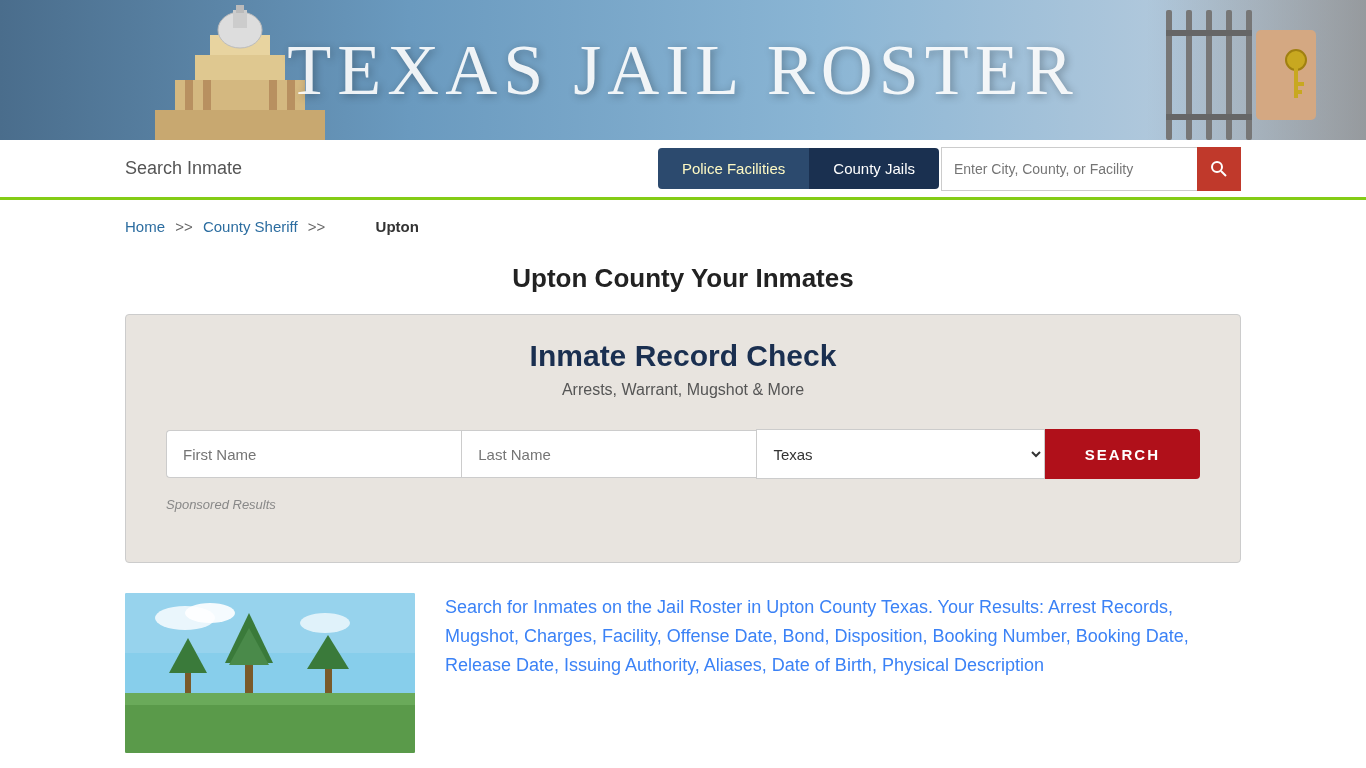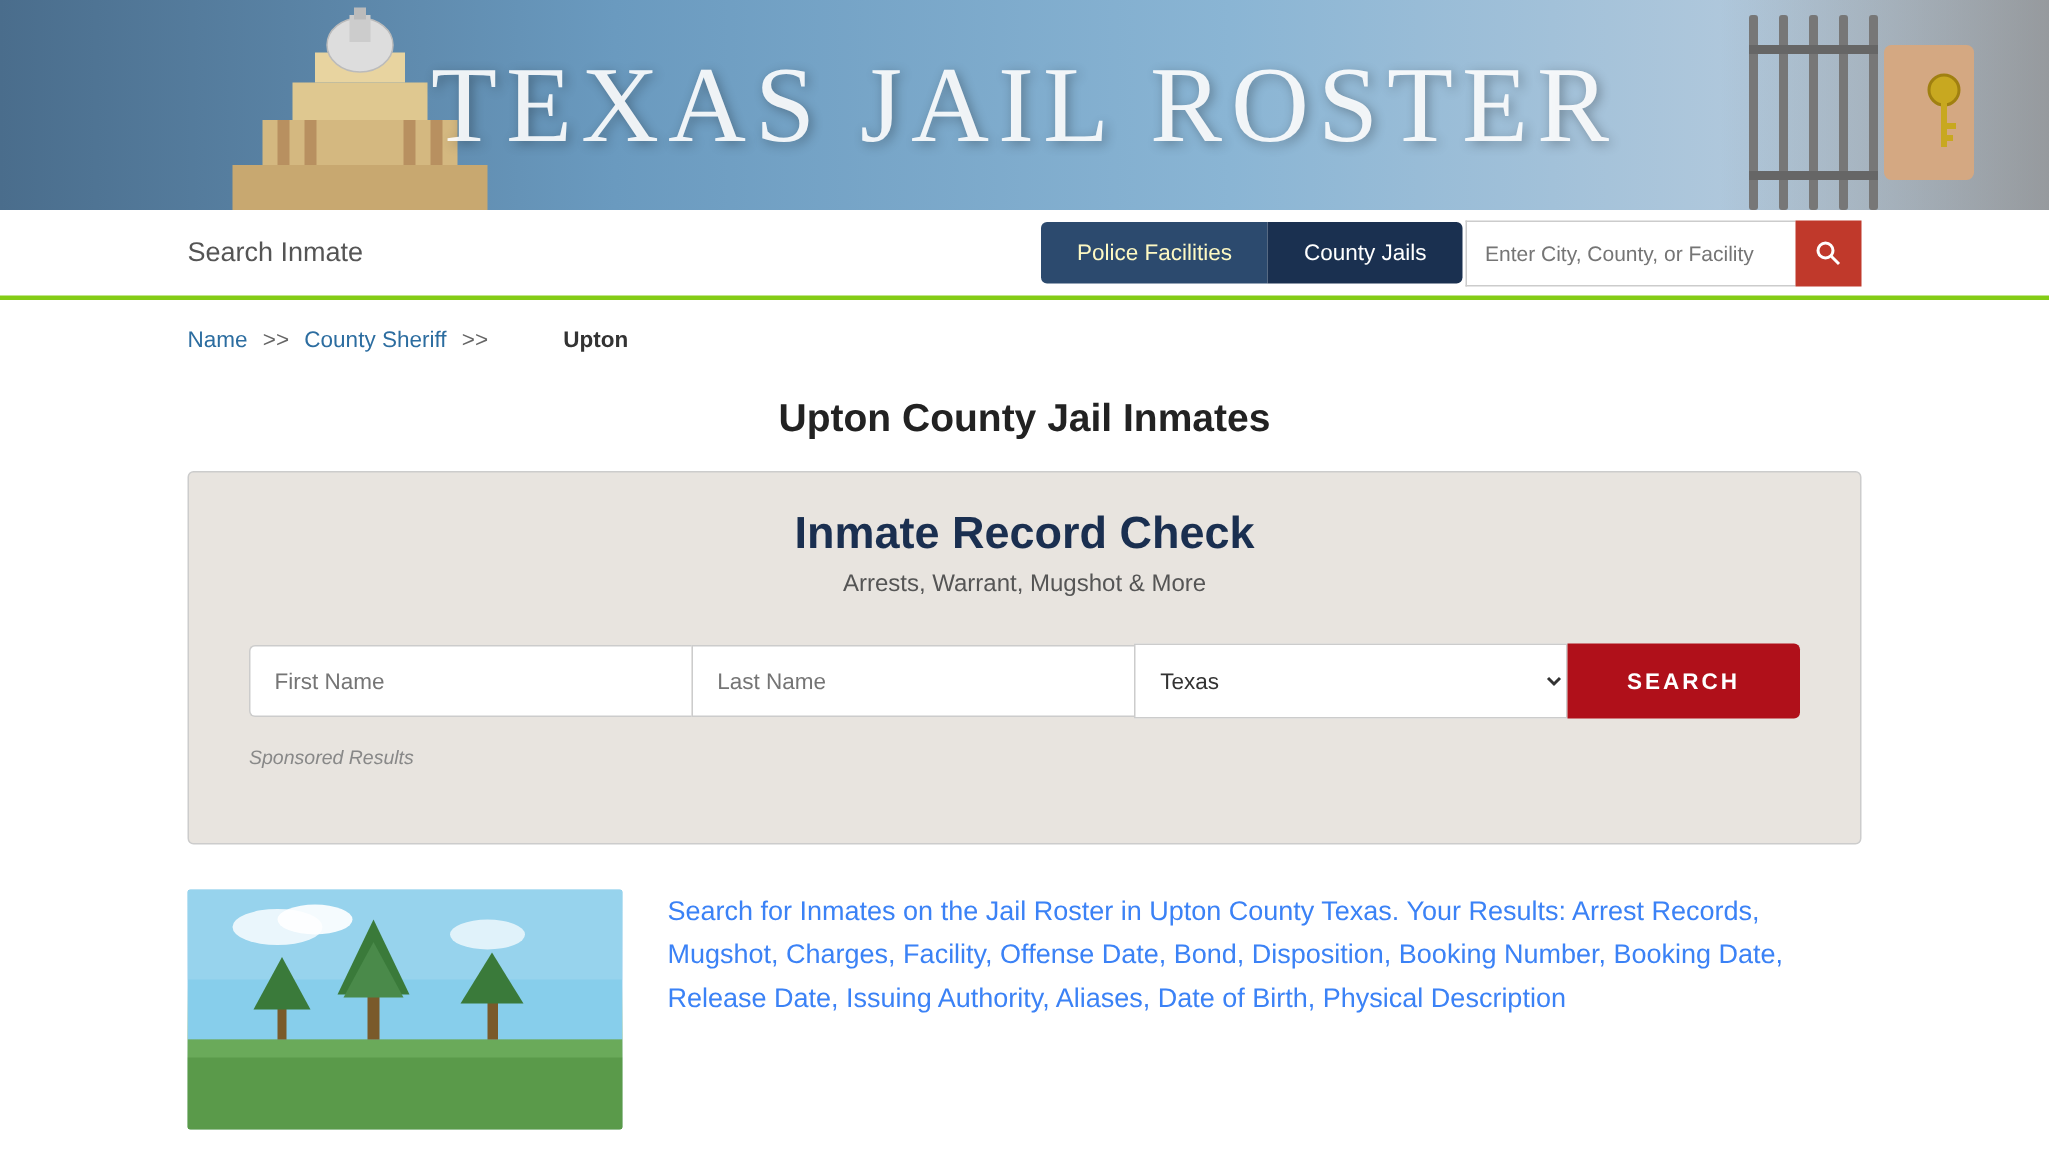--- a/index.html
+++ b/index.html
@@ -67,21 +67,21 @@
       background: #1a3050;
       color: #fff;
       border: none;
       padding: 12px 24px;
       font-size: 15px;
       cursor: pointer;
       font-family: Arial, sans-serif;
       border-radius: 0 4px 4px 0;
     }
     .nav-search-input {
-      width: 220px;
+      width: 256px;
       height: 44px;
       border: 1px solid #ccc;
       border-right: none;
       padding: 0 12px;
       font-size: 14px;
       font-family: Arial, sans-serif;
       outline: none;
       color: #999;
       margin-left: 2px;
     }
@@ -289,28 +289,28 @@
     <button class="nav-search-btn">
       <svg width="18" height="18" viewBox="0 0 18 18">
         <circle cx="7" cy="7" r="5" fill="none" stroke="#fff" stroke-width="2"></circle>
         <line x1="11" y1="11" x2="16" y2="16" stroke="#fff" stroke-width="2"></line>
       </svg>
     </button>
   </div>
 </div>
 
 <div id="breadcrumb">
-  <a href="#">Name</a>
+  <a href="#">Home</a>
   <span class="sep">&gt;&gt;</span>
   <a href="#">County Sheriff</a>
   <span class="sep">&gt;&gt;</span>
   <span class="current">Upton</span>
 </div>
 
-<h1 id="page-title">Upton County Jail Inmates</h1>
+<h1 id="page-title">Upton County Your Inmates</h1>
 
 <div id="search-container">
   <h2 id="inmate-record-title">Inmate Record Check</h2>
   <p id="inmate-record-subtitle">Arrests, Warrant, Mugshot &amp; More</p>
   <div class="search-row">
     <input class="search-first-name" type="text" placeholder="First Name" style="">
     <input class="search-last-name" type="text" placeholder="Last Name" style="">
     <select class="search-state-select" id="state-select"><option value="Alabama">Alabama</option><option value="Alaska">Alaska</option><option value="Arizona">Arizona</option><option value="Arkansas">Arkansas</option><option value="California">California</option><option value="Colorado">Colorado</option><option value="Connecticut">Connecticut</option><option value="Delaware">Delaware</option><option value="Florida">Florida</option><option value="Georgia">Georgia</option><option value="Hawaii">Hawaii</option><option value="Idaho">Idaho</option><option value="Illinois">Illinois</option><option value="Indiana">Indiana</option><option value="Iowa">Iowa</option><option value="Kansas">Kansas</option><option value="Kentucky">Kentucky</option><option value="Louisiana">Louisiana</option><option value="Maine">Maine</option><option value="Maryland">Maryland</option><option value="Massachusetts">Massachusetts</option><option value="Michigan">Michigan</option><option value="Minnesota">Minnesota</option><option value="Mississippi">Mississippi</option><option value="Missouri">Missouri</option><option value="Montana">Montana</option><option value="Nebraska">Nebraska</option><option value="Nevada">Nevada</option><option value="New Hampshire">New Hampshire</option><option value="New Jersey">New Jersey</option><option value="New Mexico">New Mexico</option><option value="New York">New York</option><option value="North Carolina">North Carolina</option><option value="North Dakota">North Dakota</option><option value="Ohio">Ohio</option><option value="Oklahoma">Oklahoma</option><option value="Oregon">Oregon</option><option value="Pennsylvania">Pennsylvania</option><option value="Rhode Island">Rhode Island</option><option value="South Carolina">South Carolina</option><option value="South Dakota">South Dakota</option><option value="Tennessee">Tennessee</option><option value="Texas" selected="">Texas</option><option value="Utah">Utah</option><option value="Vermont">Vermont</option><option value="Virginia">Virginia</option><option value="Washington">Washington</option><option value="West Virginia">West Virginia</option><option value="Wisconsin">Wisconsin</option><option value="Wyoming">Wyoming</option></select>
     <button class="search-btn-main">SEARCH</button>
   </div>

